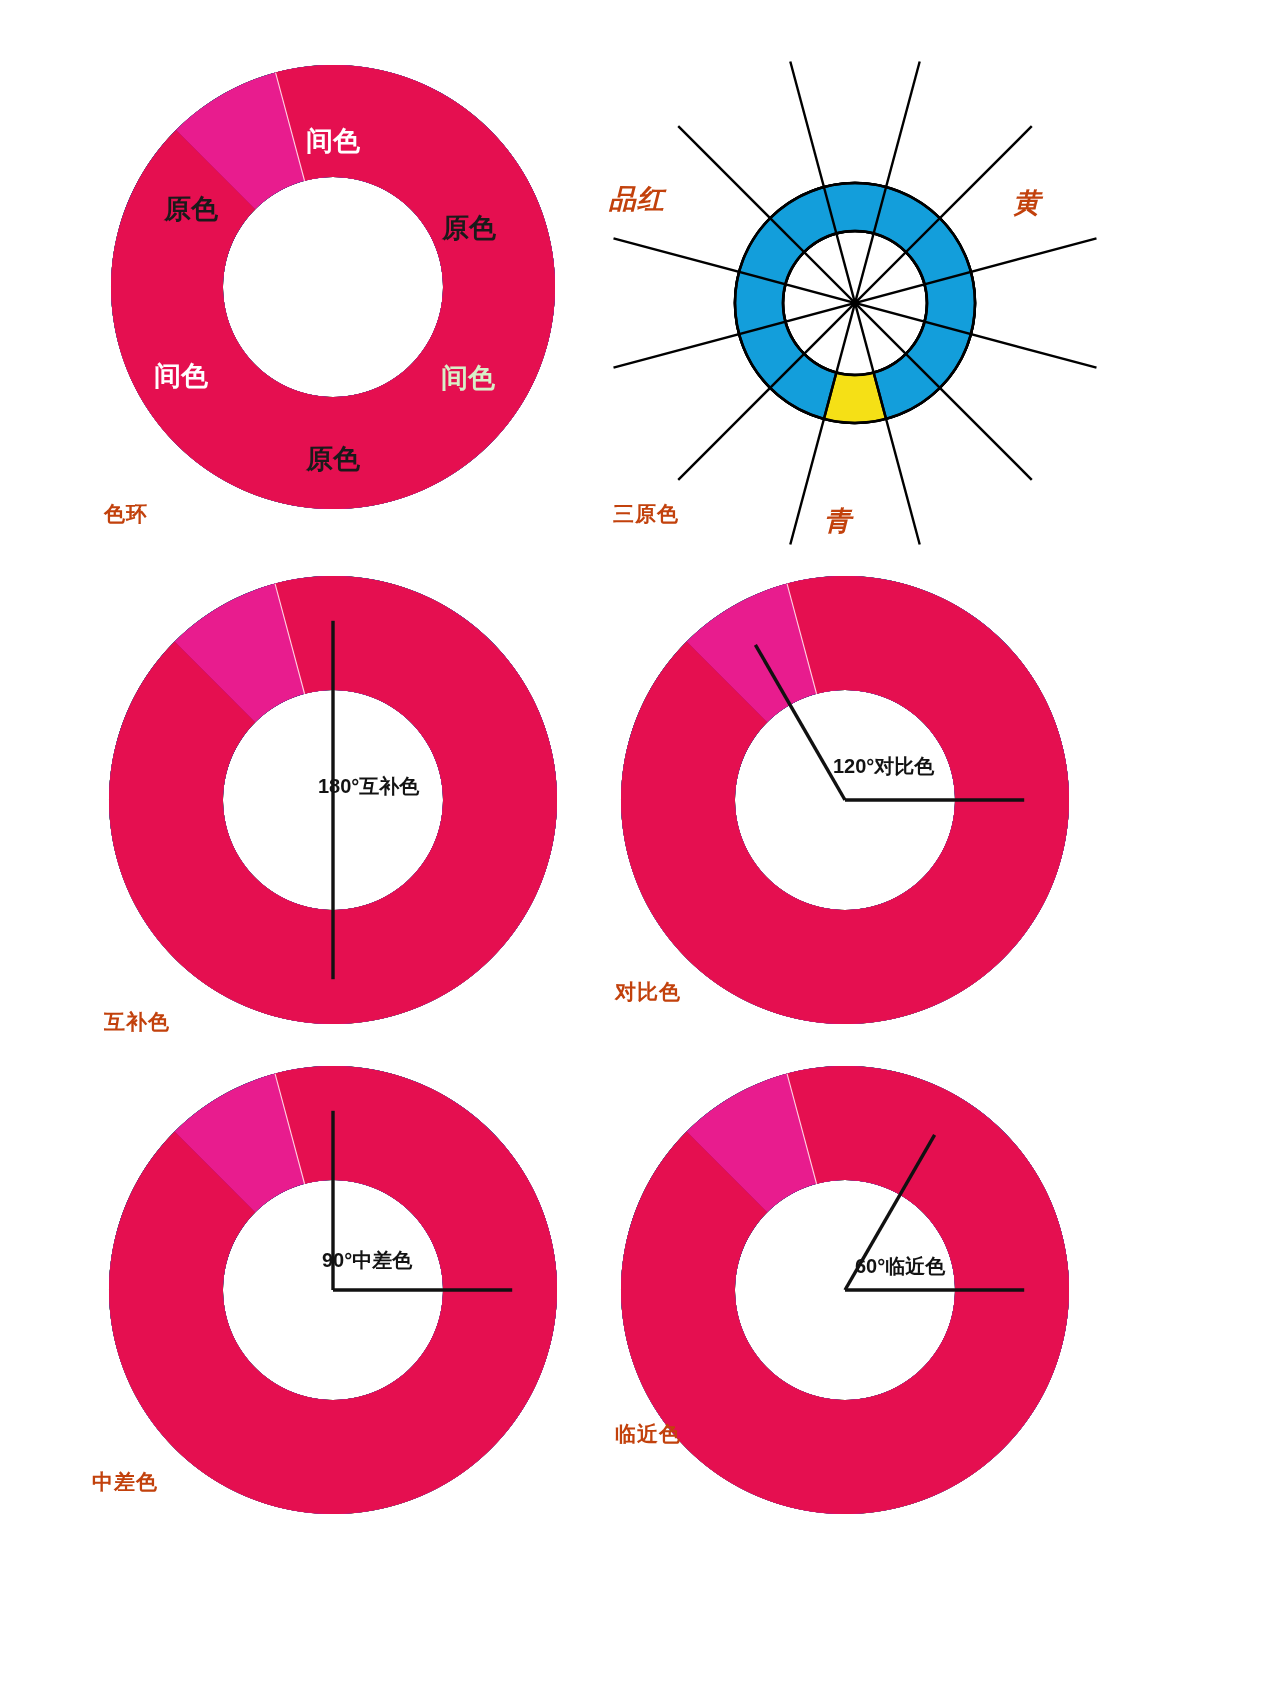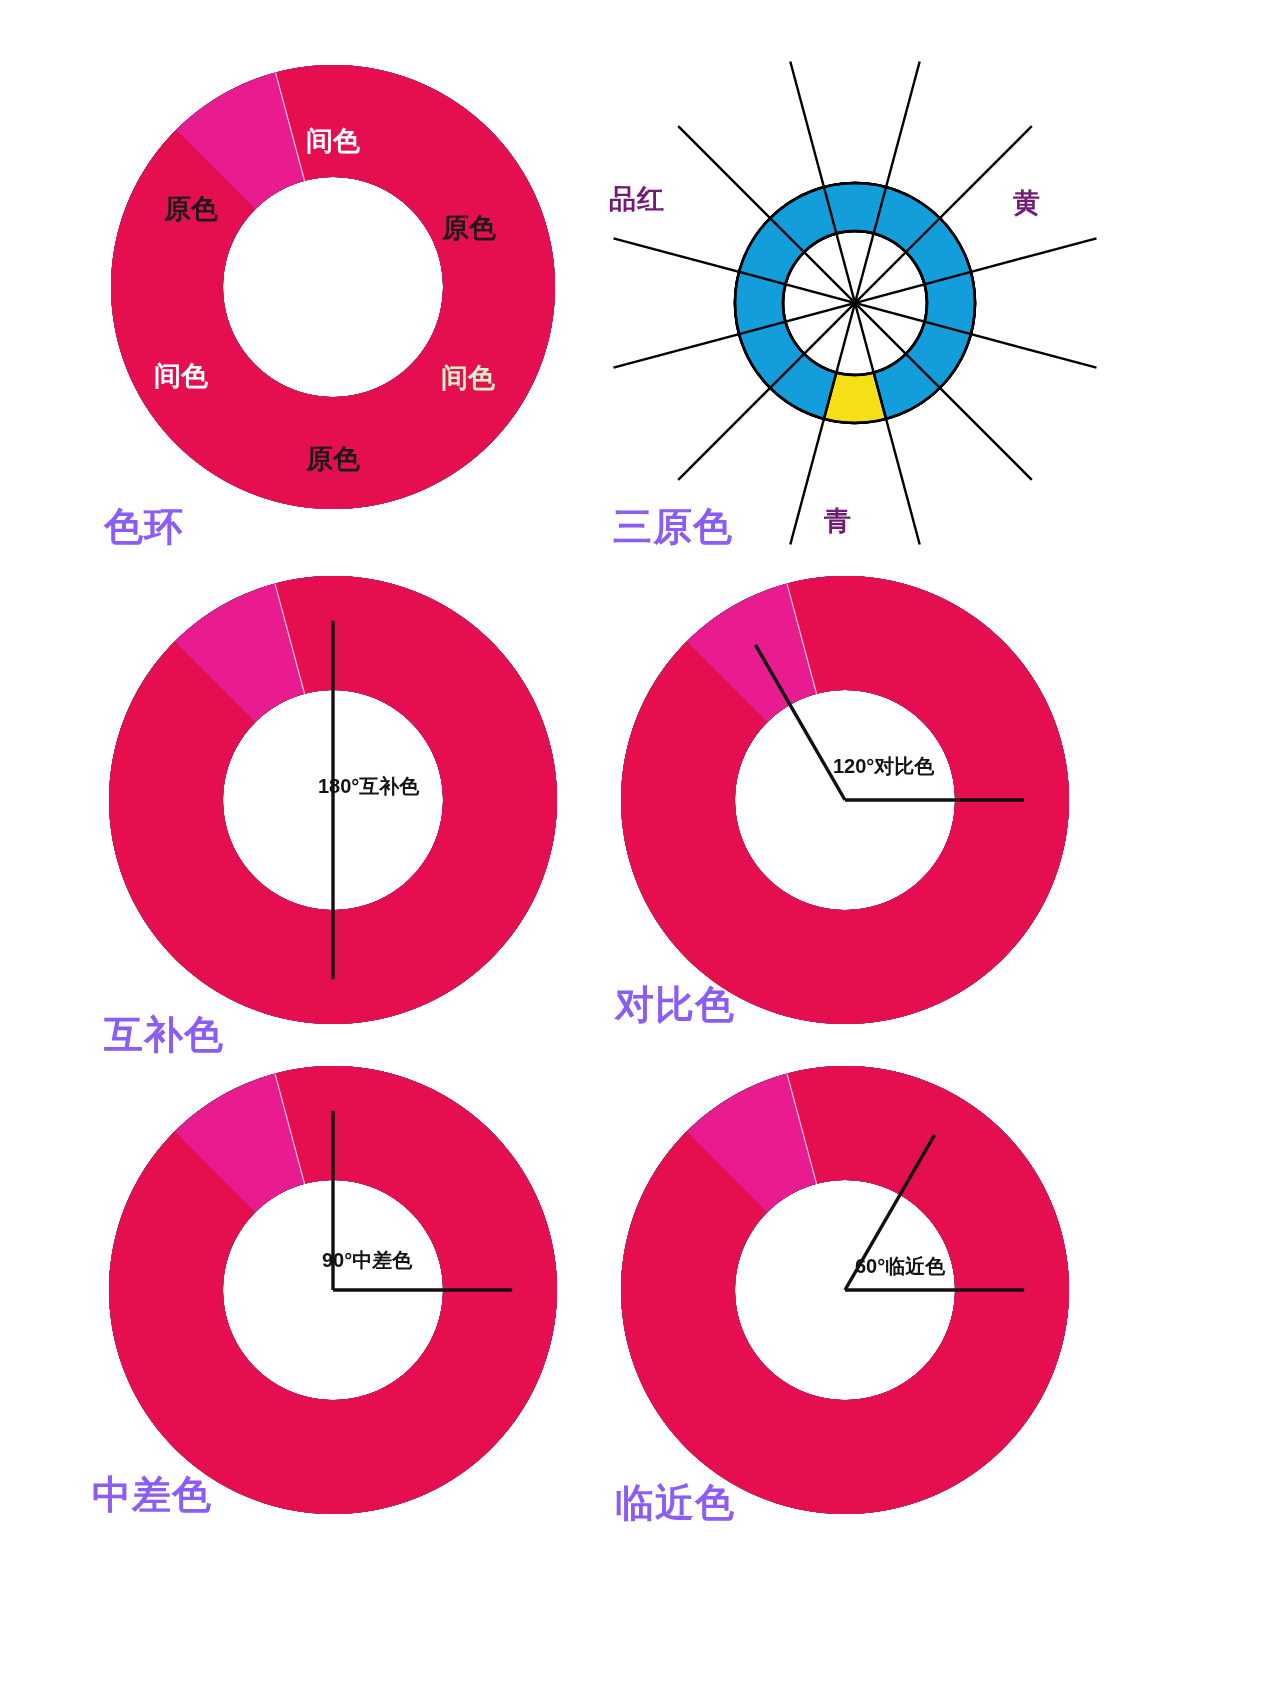--- a/index.html
+++ b/index.html
@@ -4,35 +4,36 @@
 <style>
   html,body{margin:0;padding:0;background:#ffffff;}
   body{
     width:1280px;height:1705px;position:relative;overflow:hidden;
     font-family:"Liberation Sans","DejaVu Sans",sans-serif;
     background:#ffffff;
   }
   .wheel-svg{display:block;overflow:visible;}
   .panel-caption{
     position:absolute;
-    font-size:39px;
+    font-size:21px;
     font-weight:700;
-    color:#8b5cf6;
+    color:#c2410c;
     letter-spacing:1px;
     white-space:nowrap;
     font-family:"Liberation Sans","DejaVu Sans",sans-serif;
   }
   .tri-label{
     position:absolute;
     font-size:27px;
     font-weight:700;
-    color:#701a75;
+    color:#c2410c;
     white-space:nowrap;
     letter-spacing:1px;
     font-family:"Liberation Sans","DejaVu Sans",sans-serif;
+    font-style:italic;
   }
   .angle-text{
     font-size:20px;
     font-weight:600;
     fill:#131313;
     font-family:"Liberation Sans","DejaVu Sans",sans-serif;
   }
   .sector-text{
     font-size:27px;
     font-weight:700;
@@ -166,14 +167,14 @@
         <path d="M 686.6080810142134 1448.3919189857866 A 224 224 0 1 0 628.6326149112488 1347.9754661029647 L 738.7481591082025 1318.4700949612773 A 110 110 0 1 1 767.2182540694798 1367.7817459305202 Z" fill="#272A8C"></path>
         <path d="M 628.6326149112488 1347.9754661029647 A 224 224 0 1 0 628.6326149112487 1232.0245338970353 L 738.7481591082025 1261.5299050387227 A 110 110 0 1 1 738.7481591082025 1318.4700949612773 Z" fill="#9A1091"></path>
         <path d="M 628.6326149112487 1232.0245338970353 A 224 224 0 1 0 686.6080810142133 1131.6080810142134 L 767.2182540694797 1212.2182540694798 A 110 110 0 1 1 738.7481591082025 1261.5299050387227 Z" fill="#E81C8E"></path>
         <path d="M 686.6080810142133 1131.6080810142134 A 224 224 0 1 0 787.0245338970353 1073.6326149112488 L 816.5299050387227 1183.7481591082026 A 110 110 0 1 1 767.2182540694797 1212.2182540694798 Z" fill="#E50F50"></path>
       </g>
       <line x1="816.5299050387227" y1="1183.7481591082026" x2="787.0245338970353" y2="1073.6326149112488" class="hairline"></line>
       <line x1="845" y1="1290" x2="934.6" y2="1134.8082476418285" class="angle-line"></line>
       <line x1="845" y1="1290" x2="1024.2" y2="1290" class="angle-line"></line>
       <text x="855" y="1268" text-anchor="start" dominant-baseline="middle" class="angle-text">60°临近色</text>
     </svg>
-    <div class="panel-caption" style="left: 615px; top: 1476px;">临近色</div>
+    <div class="panel-caption" style="left: 615px; top: 1420px;">临近色</div>
   </div>
 
 </body></html>

